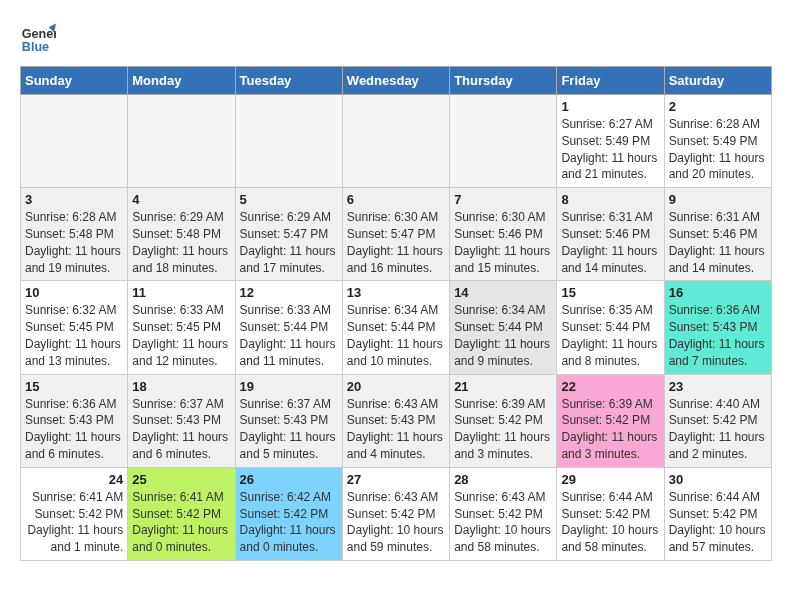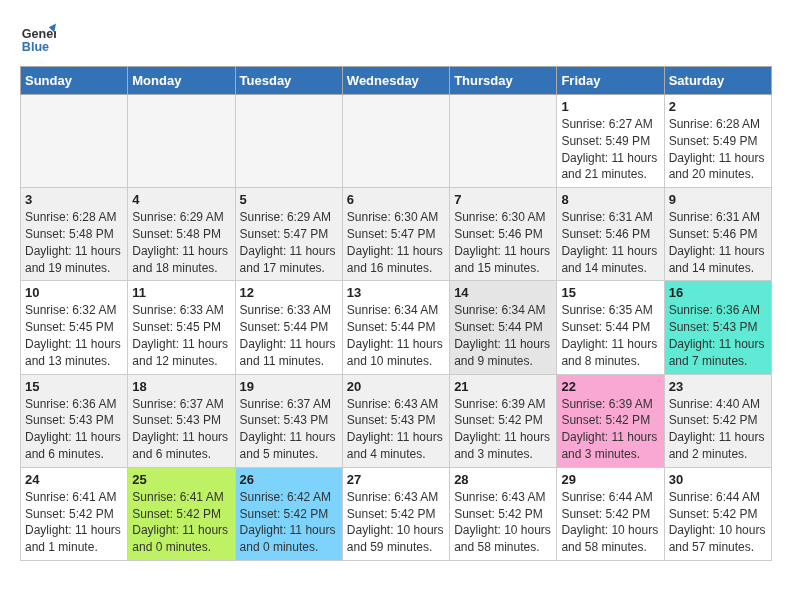--- a/index.html
+++ b/index.html
@@ -256,21 +256,21 @@
 Daylight: 11 hours and 3 minutes.</div>
         </td>
         <td style="background: rgb(240, 240, 240);">
           <div class="day-num">23</div>
           <div class="day-info" style="white-space: pre-line;">Sunrise: 4:40 AM
 Sunset: 5:42 PM
 Daylight: 11 hours and 2 minutes.</div>
         </td>
       </tr>
       <tr>
-        <td style="background: rgb(255, 255, 255);">
+        <td style="background: rgb(255, 255, 255); text-align: right;">
           <div class="day-num">24</div>
           <div class="day-info" style="white-space: pre-line;">Sunrise: 6:41 AM
 Sunset: 5:42 PM
 Daylight: 11 hours and 1 minute.</div>
         </td>
         <td style="background: #bef264;">
           <div class="day-num">25</div>
           <div class="day-info" style="white-space: pre-line;">Sunrise: 6:41 AM
 Sunset: 5:42 PM
 Daylight: 11 hours and 0 minutes.</div>

